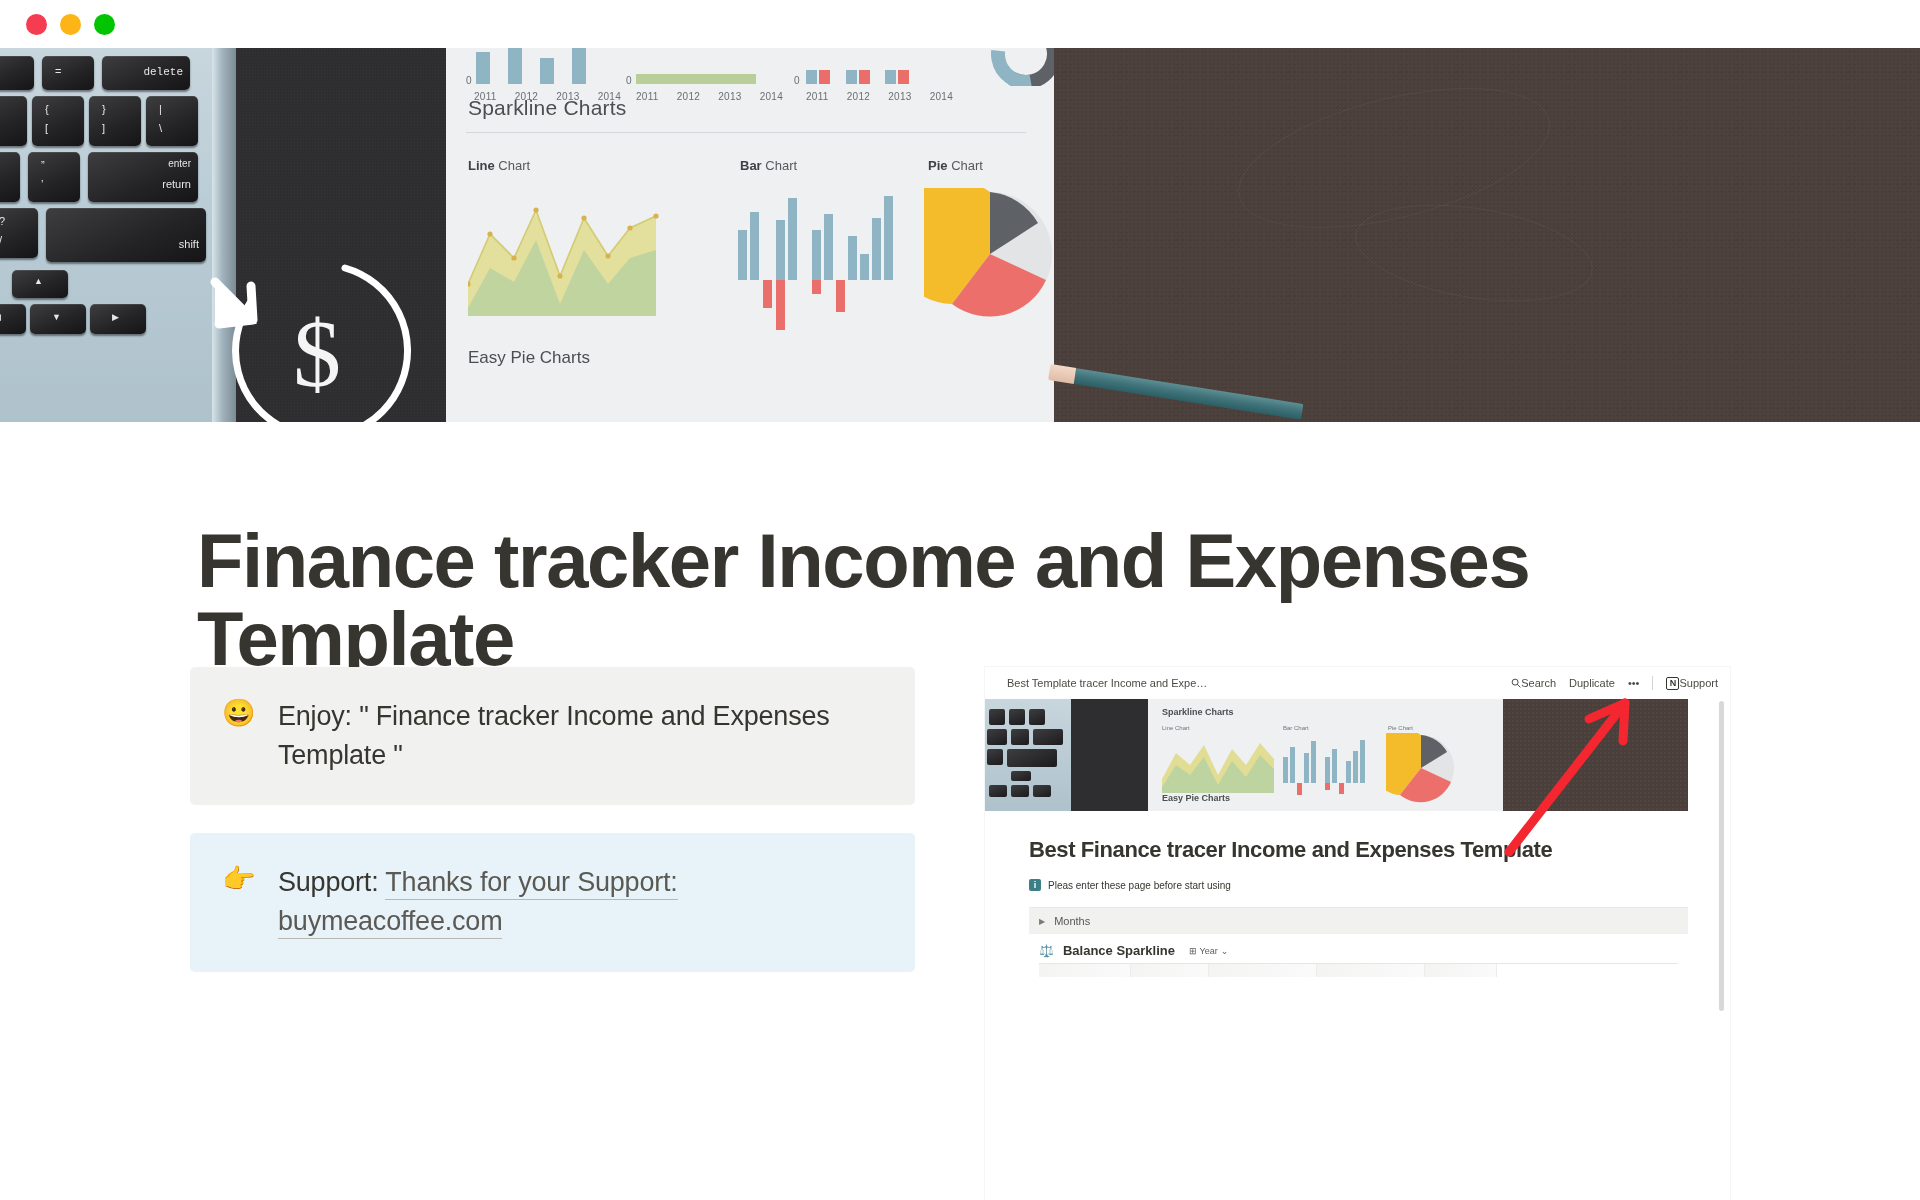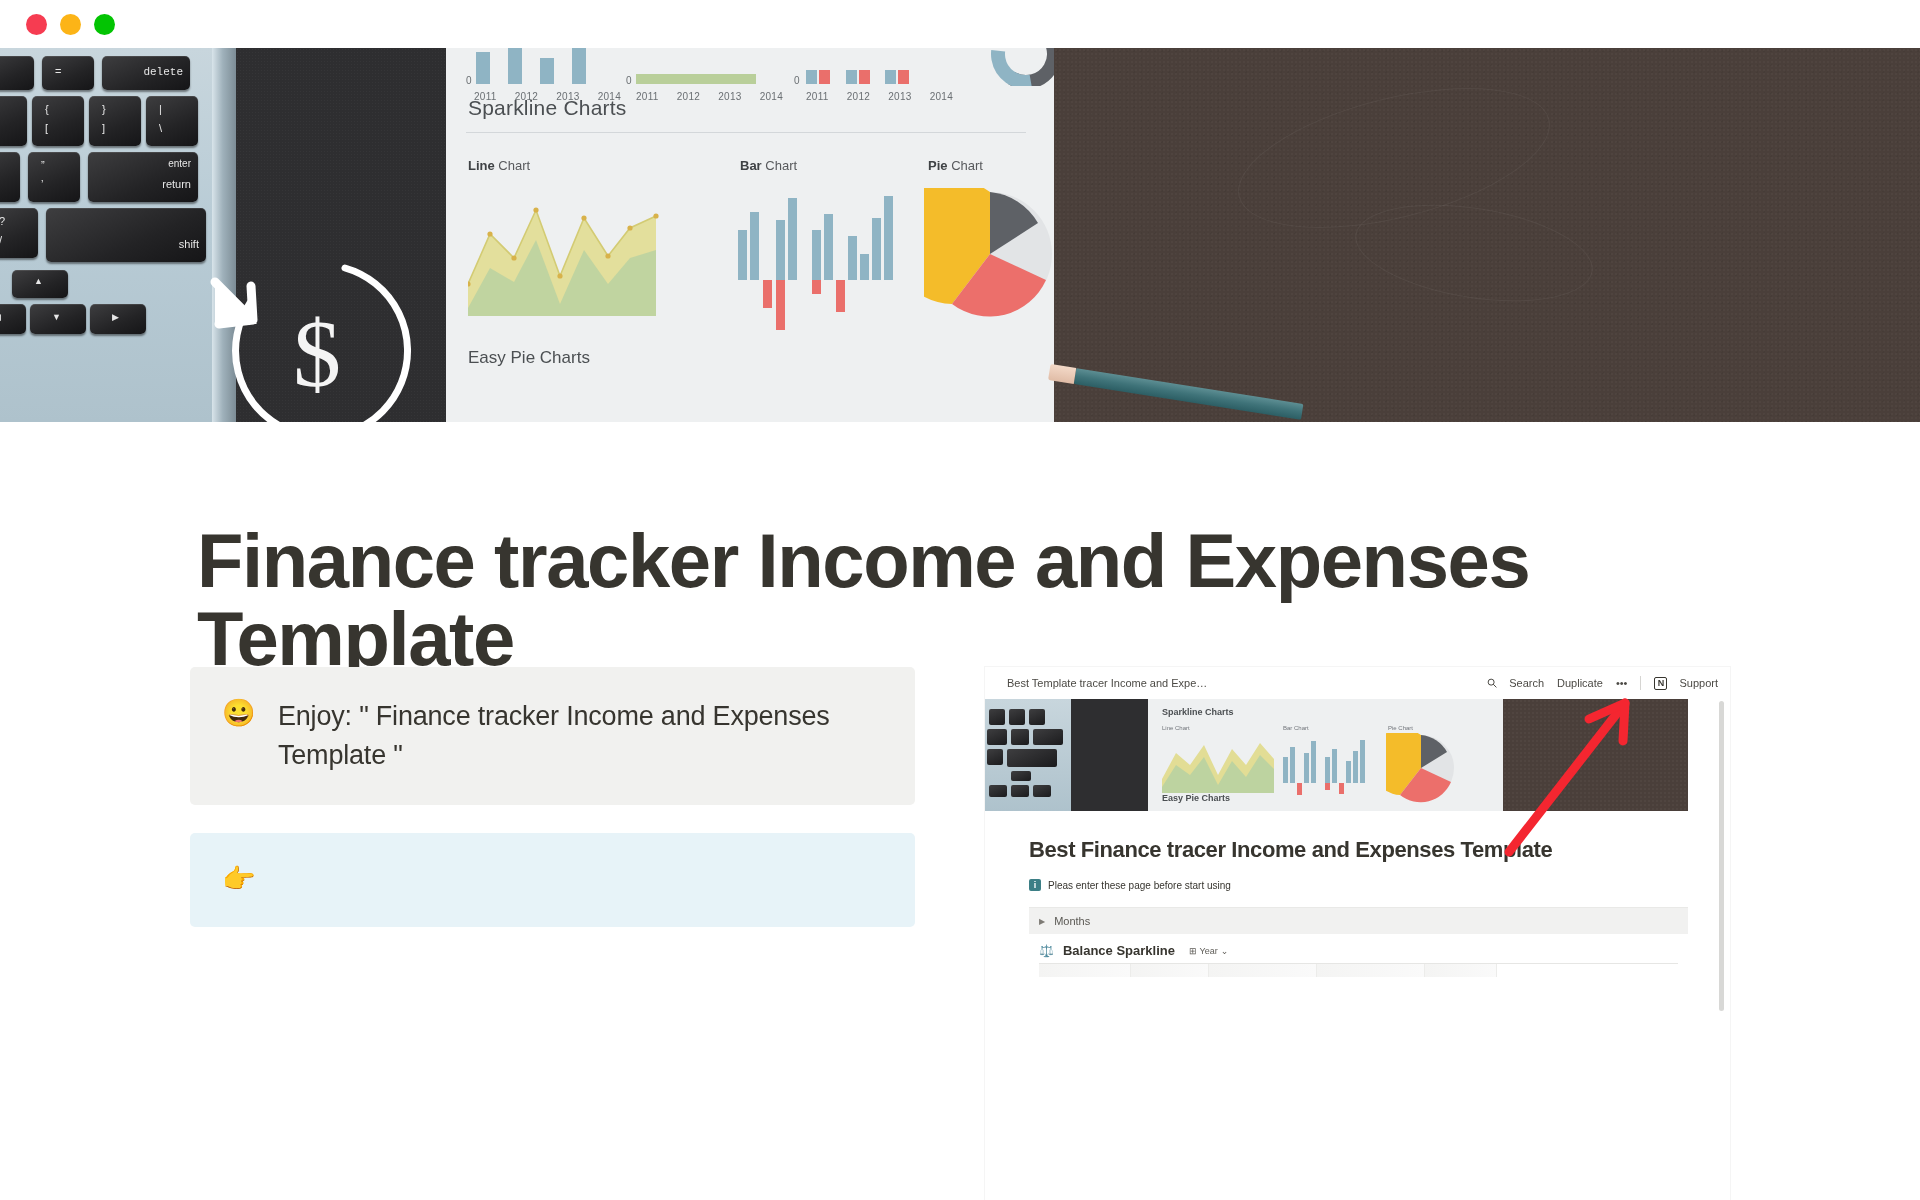--- a/index.html
+++ b/index.html
@@ -218,21 +218,21 @@
     background: #ffffff;
   }
   .pv-breadcrumb {
     font-size: 11px; color: #4c4a45; white-space: nowrap;
   }
   .pv-actions {
     margin-left: auto;
     display: flex; align-items: center; gap: 13px;
     font-size: 11px; color: #4c4a45;
   }
-  .pv-action { display: flex; align-items: center; gap: 12px; white-space: nowrap; }
+  .pv-action { display: flex; align-items: center; gap: 0; white-space: nowrap; }
   .pv-divider { width: 1px; height: 14px; background: #d6d5d2; }
   .pv-notion-mark {
     width: 13px; height: 13px;
     border: 1px solid #37352f; border-radius: 2px;
     display: inline-flex; align-items: center; justify-content: center;
     font-size: 9px; font-weight: 700; color: #37352f; line-height: 1;
   }
 
   
   .pv-hero {
@@ -526,20 +526,21 @@
 
     <div class="col-left">
 
       <div class="callout callout-grey">
         <span class="callout-emoji">😀</span>
         <span class="callout-text">Enjoy: " Finance tracker Income and Expenses Template "</span>
       </div>
 
       <div class="callout callout-blue">
         <span class="callout-emoji">👉</span>
+        <span class="callout-text"><span>Support: </span><a class="callout-link" href="#">Thanks for your Support: buymeacoffee.com</a></span>
       </div>
 
     </div>
 
     <div class="col-right">
       <div class="preview">
 
         <div class="pv-topbar">
           <span class="pv-breadcrumb">Best Template tracer Income and Expe…</span>
           <div class="pv-actions">

